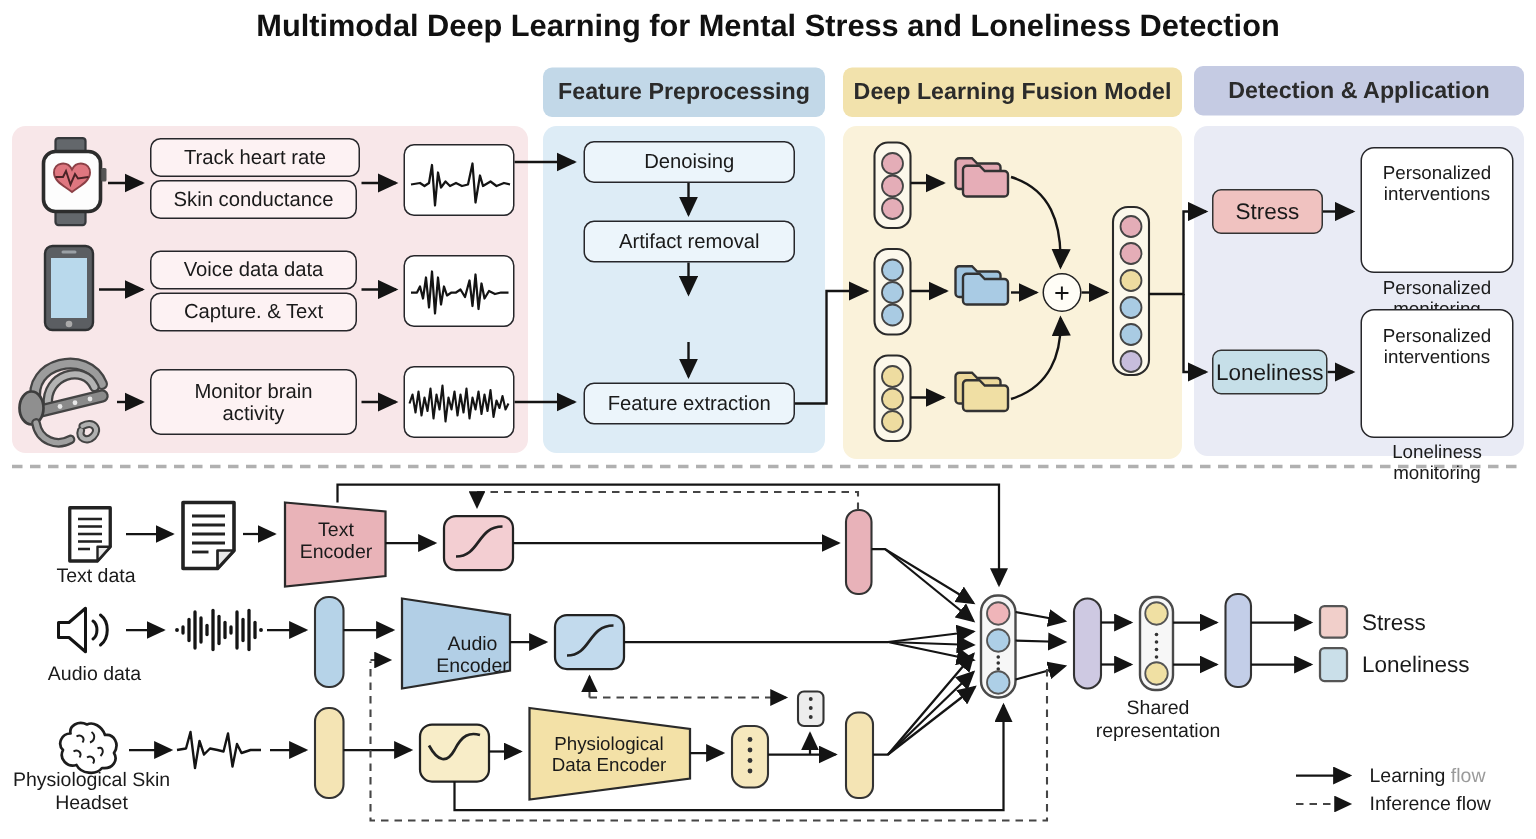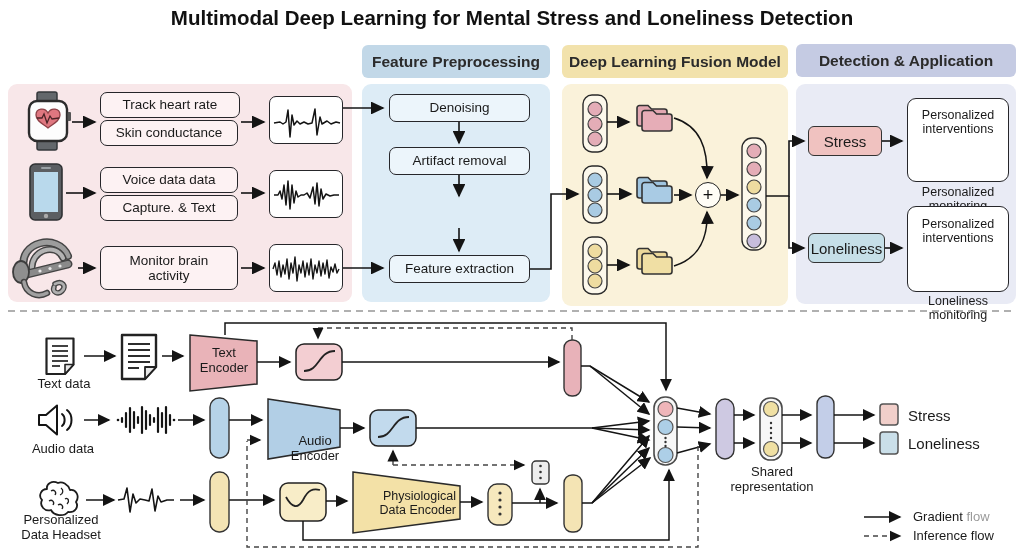--- a/index.html
+++ b/index.html
@@ -78,29 +78,29 @@
     <div>Personalized interventions</div>
     <div>Personalized monitoring</div>
   </div>
   <div class="abs outbox" style="left:907px;top:206px;width:102px;height:86px;">
     <div>Personalized interventions</div>
     <div>Loneliness monitoring</div>
   </div>
 
   <div class="abs lbl" style="left:30px;top:376px;width:68px;">Text data</div>
   <div class="abs lbl" style="left:24px;top:441px;width:78px;">Audio data</div>
-  <div class="abs lbl" style="left:8px;top:512px;width:106px;">Personalized Data Headset</div>
+  <div class="abs lbl" style="left:8px;top:512px;width:106px;">Physiological Skin Headset</div>
   <div class="abs enc-lbl" style="left:190px;top:344px;width:68px;height:34px;">Text Encoder</div>
-  <div class="abs enc-lbl" style="left:270px;top:432px;width:70px;height:34px;padding-left:20px;">Audio Encoder</div>
-  <div class="abs enc-lbl" style="left:356px;top:486px;width:100px;height:34px;font-size:12.5px;text-align:right;">Physiological Data Encoder</div>
+  <div class="abs enc-lbl" style="left:270px;top:420px;width:70px;height:34px;padding-left:20px;">Audio Encoder</div>
+  <div class="abs enc-lbl" style="left:356px;top:486px;width:100px;height:34px;font-size:12.5px;">Physiological Data Encoder</div>
   <div class="abs lbl" style="left:718px;top:464px;width:108px;">Shared representation</div>
   <div class="abs lbl" style="left:908px;top:407px;width:80px;text-align:left;font-size:15px;">Stress</div>
   <div class="abs lbl" style="left:908px;top:435px;width:95px;text-align:left;font-size:15px;">Loneliness</div>
 
-  <div class="abs legend-lbl" style="left:913px;top:509px;"><span>Gradient</span> <span class="gray">flow</span></div>
+  <div class="abs legend-lbl" style="left:913px;top:509px;"><span>Learning</span> <span class="gray">flow</span></div>
   <div class="abs legend-lbl" style="left:913px;top:528px;">Inference flow</div>
 
   <svg class="overlay" width="1024" height="559" viewBox="0 0 1024 559">
     <defs>
       <marker id="ah" markerWidth="9" markerHeight="8" refX="7.5" refY="4" orient="auto">
         <path d="M0,0 L8.5,4 L0,8 Z" fill="#141414"></path>
       </marker>
     </defs>
 
     <g transform="translate(26,92)">

